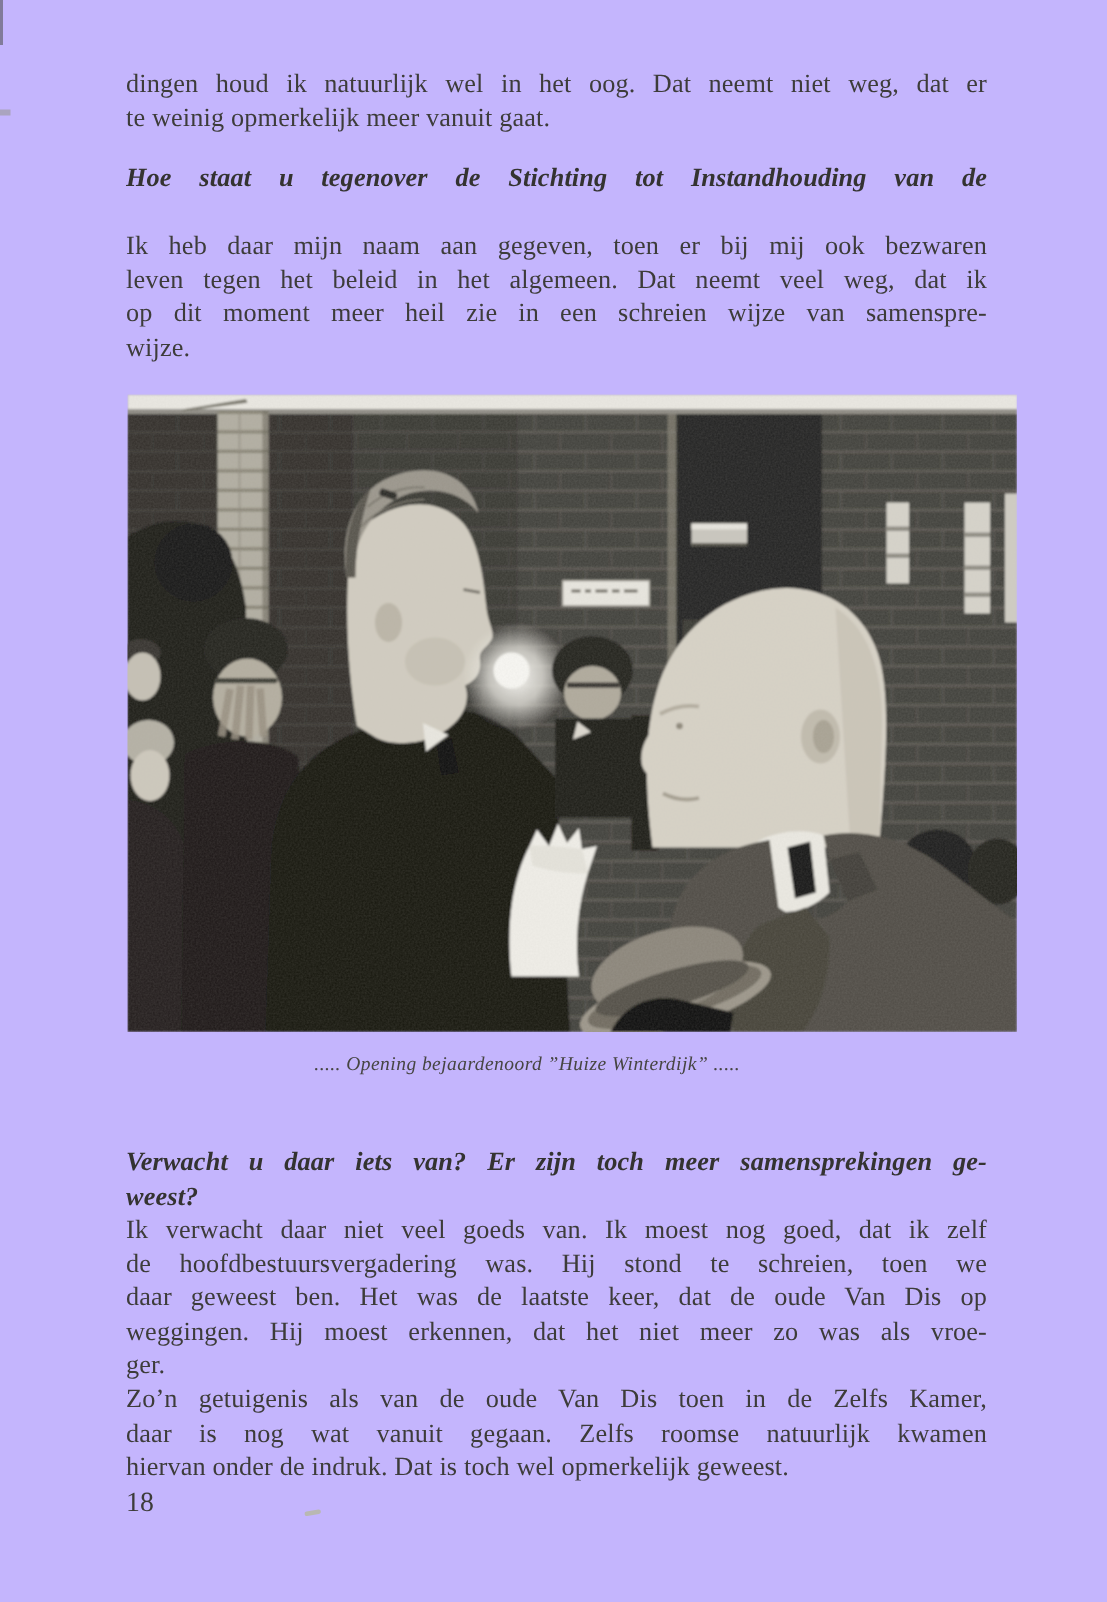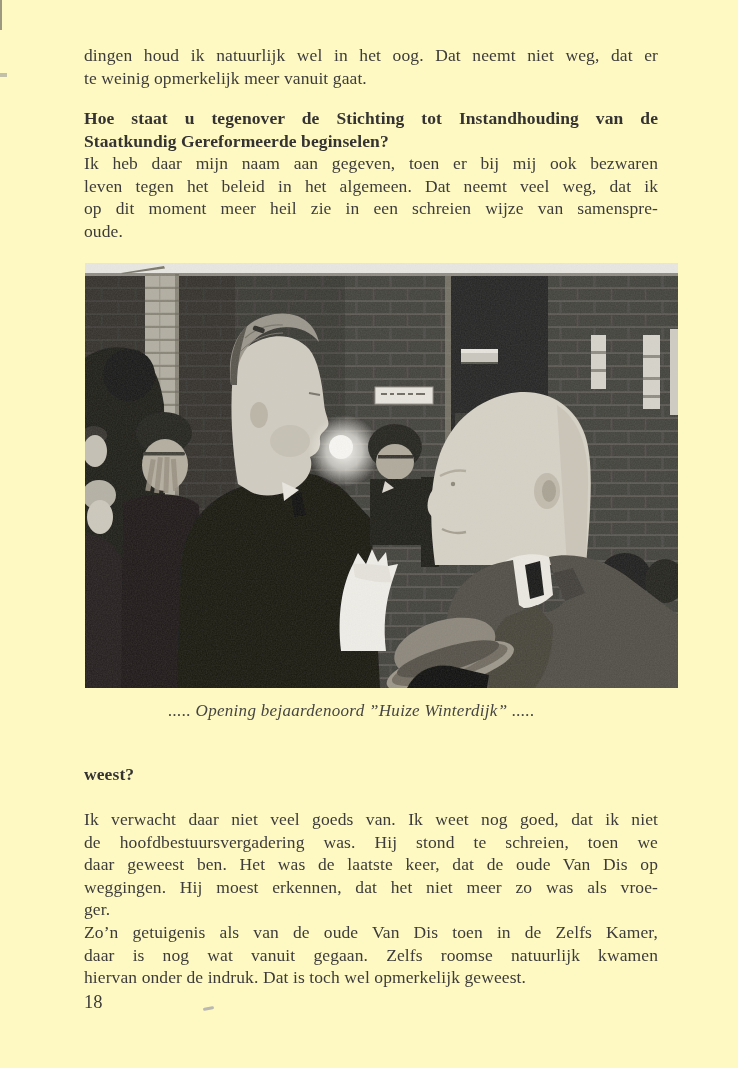--- a/index.html
+++ b/index.html
@@ -1,34 +1,34 @@
 <!DOCTYPE html>
 <html><head>
 <meta charset="utf-8">
 <style>
   html,body{margin:0;padding:0;background:#e8e8e6;}
   .page{
     position:relative;width:738px;height:1068px;margin:0 auto;
-    background:#fef9c3;overflow:hidden;
+    background:#c4b5fd;overflow:hidden;
     font-family:"Liberation Serif","DejaVu Serif",serif;
     color:#3d3c3a;
   }
   .block{position:absolute;left:84px;width:574px;}
   .line{
     font-size:17.5px;line-height:22.6px;height:22.6px;
     text-align:justify;text-align-last:justify;overflow:hidden;
     letter-spacing:0.1px;
   }
   .line.last{text-align-last:left;}
-  .bold .line{font-weight:bold;color:#343331;}
+  .bold .line{font-weight:bold;color:#343331;font-style:italic;}
   figure.photo{position:absolute;top:263px;left:85px;width:593px;margin:0;}
   figure.photo svg{display:block;}
   figcaption.caption{
     margin-top:13px;width:100%;box-sizing:border-box;padding-right:60px;
-    text-align:center;font-style:italic;font-size:17px;color:#464542;
+    text-align:center;font-style:italic;font-size:13px;color:#464542;
     letter-spacing:0.3px;
   }
   .pagenum{position:absolute;left:84px;top:992px;font-size:18.5px;color:#3d3c3a;}
   .edge-line{position:absolute;left:0;top:0;width:2px;height:30px;background:#4a4a48;opacity:.55;}
   .edge-tick{position:absolute;left:0;top:73px;width:7px;height:4px;background:#9a9a96;opacity:.6;}
   .smudge{position:absolute;left:203px;top:1007px;width:11px;height:3px;background:#b9b8b2;border-radius:2px;transform:rotate(-10deg);}
 </style>
 </head>
 <body>
 
@@ -38,28 +38,27 @@
   <div class="edge-tick"></div>
   <div class="smudge"></div>
 
   <div class="block" style="top:44px">
     <div class="line">dingen houd ik natuurlijk wel in het oog. Dat neemt niet weg, dat er</div>
     <div class="line last">te weinig opmerkelijk meer vanuit gaat.</div>
   </div>
 
   <div class="block bold" style="top:107px">
     <div class="line">Hoe staat u tegenover de Stichting tot Instandhouding van de</div>
-    <div class="line last">Staatkundig Gereformeerde beginselen?</div>
   </div>
 
   <div class="block" style="top:152px">
     <div class="line">Ik heb daar mijn naam aan gegeven, toen er bij mij ook bezwaren</div>
     <div class="line">leven tegen het beleid in het algemeen. Dat neemt veel weg, dat ik</div>
     <div class="line">op dit moment meer heil zie in een schreien wijze van samenspre-</div>
-    <div class="line last">oude.</div>
+    <div class="line last">wijze.</div>
   </div>
 
   <figure class="photo" aria-label="Zwart-wit foto: twee oudere heren in donkere pakken in gesprek voor een bakstenen gebouw, omringd door andere gasten; op de voorgrond een hoed en papieren">
     <svg width="593" height="425" viewBox="0 0 593 425" role="img">
       <defs>
         <pattern id="pb" width="34" height="26" patternUnits="userSpaceOnUse">
           <rect width="34" height="26" fill="#413f3b"></rect>
           <rect y="11.2" width="34" height="1.8" fill="#5a5751"></rect>
           <rect y="24.2" width="34" height="1.8" fill="#5a5751"></rect>
           <rect x="15.8" y="0" width="1.5" height="11.2" fill="#4d4b46"></rect>
@@ -193,25 +192,26 @@
           <ellipse cx="362" cy="396" rx="53" ry="12" fill="#524f47"></ellipse>
         </g>
         <path d="M322 425 C330 408 348 400 366 403 L404 412 L402 425 Z" fill="#11100d"></path>
       </g>
       <rect width="593" height="425" filter="url(#grain)"></rect>
     </svg>
     <figcaption class="caption">..... Opening bejaardenoord ”Huize Winterdijk” .....</figcaption>
   </figure>
 
   <div class="block bold" style="top:763px">
+    <div class="line">Verwacht u daar iets van? Er zijn toch meer samensprekingen ge-</div>
     <div class="line last">weest?</div>
   </div>
 
   <div class="block" style="top:808px">
-    <div class="line">Ik verwacht daar niet veel goeds van. Ik weet nog goed, dat ik niet</div>
+    <div class="line">Ik verwacht daar niet veel goeds van. Ik moest nog goed, dat ik zelf</div>
     <div class="line">de hoofdbestuursvergadering was. Hij stond te schreien, toen we</div>
     <div class="line">daar geweest ben. Het was de laatste keer, dat de oude Van Dis op</div>
     <div class="line">weggingen. Hij moest erkennen, dat het niet meer zo was als vroe-</div>
     <div class="line last">ger.</div>
   </div>
 
   <div class="block" style="top:921px">
     <div class="line">Zo’n getuigenis als van de oude Van Dis toen in de Zelfs Kamer,</div>
     <div class="line">daar is nog wat vanuit gegaan. Zelfs roomse natuurlijk kwamen</div>
     <div class="line last">hiervan onder de indruk. Dat is toch wel opmerkelijk geweest.</div>

